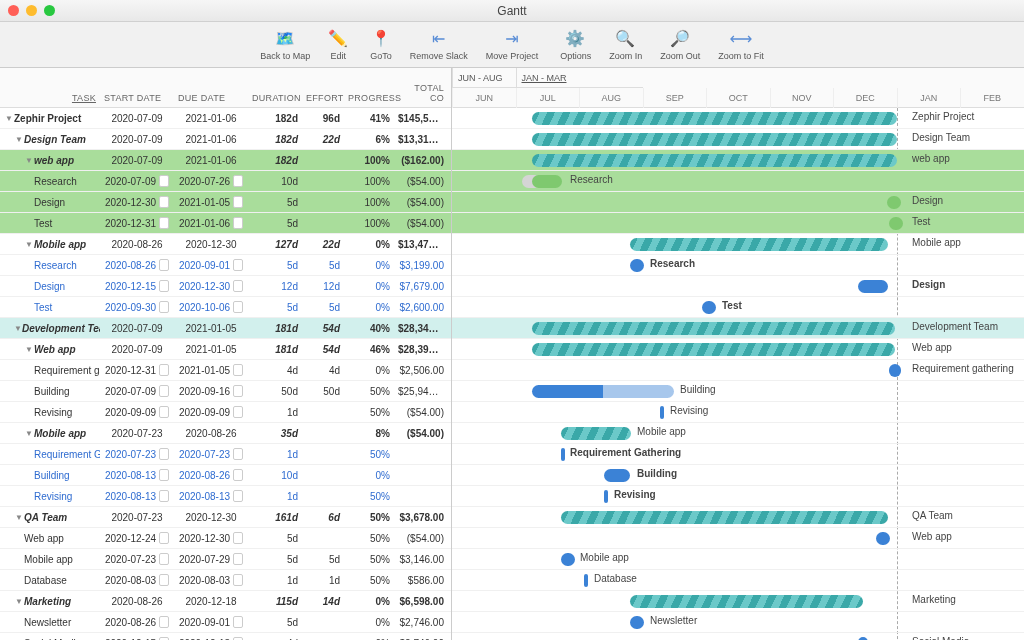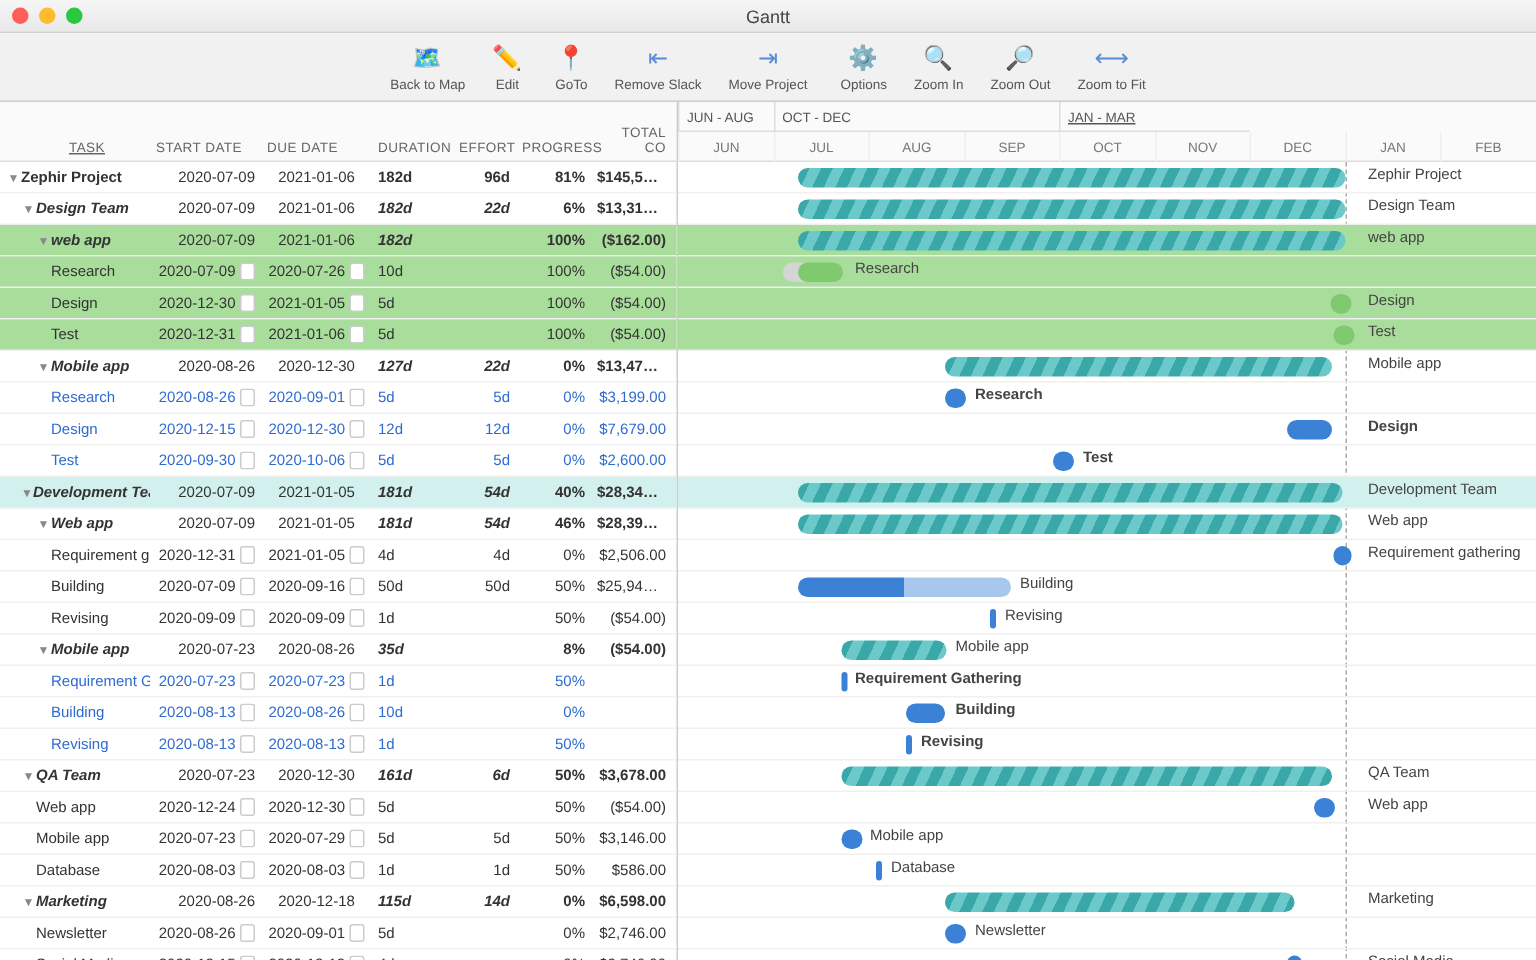--- a/index.html
+++ b/index.html
@@ -17,35 +17,35 @@
 .tool-group { display: flex; gap: 6px; }
 .tool-btn { display: flex; flex-direction: column; align-items: center; gap: 2px; padding: 2px 6px; cursor: pointer; }
 .tool-icon { width: 20px; height: 20px; display: flex; align-items: center; justify-content: center; font-size: 16px; color: #5a8dd6; }
 .tool-label { font-size: 9px; color: #555; }
 
 .content { display: flex; height: calc(640px - 68px); }
 
 .table-pane { width: 452px; border-right: 1px solid #ccc; overflow: hidden; display: flex; flex-direction: column; }
 .table-header { display: flex; height: 40px; background: #fafafa; border-bottom: 1px solid #ddd; font-size: 9px; color: #666; text-transform: uppercase; align-items: flex-end; padding-bottom: 4px; letter-spacing: 0.3px; }
 .th { padding: 0 4px; }
-.th-task { width: 100px; text-align: center; padding-left: 20px; text-decoration: underline;}
+.th-task { width: 100px; text-align: right; padding-left: 20px; text-decoration: underline;}
 .th-start { width: 74px; text-align: left;}
 .th-due { width: 74px; text-align: left;}
 .th-dur { width: 54px; text-align: right;}
 .th-eff { width: 42px; text-align: right;}
 .th-prog { width: 50px; text-align: right;}
 .th-cost { width: 54px; text-align: right;}
 
 .table-body { flex: 1; overflow-y: auto; }
 .row { display: flex; height: 21px; align-items: center; border-bottom: 1px solid #f0f0f0; font-size: 10px; }
 .cell { padding: 0 4px; white-space: nowrap; overflow: hidden; text-overflow: ellipsis; }
 .c-task { width: 100px; text-align: left; display: flex; align-items: center; }
-.c-start { width: 74px; text-align: right;}
+.c-start { width: 74px; text-align: center;}
 .c-due { width: 74px; text-align: center;}
-.c-dur { width: 54px; }
+.c-dur { width: 54px; text-align: right;}
 .c-eff { width: 42px; text-align: right;}
 .c-prog { width: 50px; text-align: right;}
 .c-cost { width: 54px; text-align: right;}
 
 .caret { width: 10px; display: inline-block; color: #888; font-size: 8px; text-align: center; }
 .indent-0 { padding-left: 4px; }
 .indent-1 { padding-left: 14px; }
 .indent-2 { padding-left: 24px; }
 .indent-3 { padding-left: 34px; }
 .bold { font-weight: 600; }
@@ -150,21 +150,21 @@
             <span>Zephir Project</span>
           </div>
           <div class="cell c-start"><span class="date-chip">
               <span>2020-07-09</span>
             </span></div>
           <div class="cell c-due"><span class="date-chip">
               <span>2021-01-06</span>
             </span></div>
           <div class="cell c-dur bold">182d</div>
           <div class="cell c-eff bold">96d</div>
-          <div class="cell c-prog bold">81%</div>
+          <div class="cell c-prog bold">41%</div>
           <div class="cell c-cost bold">$145,586.0</div>
         </div>
         <div class="row">
           <div class="cell c-task indent-1 bold italic">
             <span class="caret">▼</span>
             <span>Design Team</span>
           </div>
           <div class="cell c-start"><span class="date-chip">
               <span>2020-07-09</span>
             </span></div>
@@ -577,21 +577,20 @@
           <div class="cell c-prog">0%</div>
           <div class="cell c-cost">$2,746.00</div>
         </div>
       </div>
   </div>
 
   <div class="gantt-pane">
     <div class="gantt-header">
       <div class="gh-row1" id="gh-row1">
           <div style="width: 63.5px;">JUN - AUG</div>
-          <div style="width: 190.5px;">OCT - DEC</div>
           <div style="width: 127px; text-decoration: underline;">JAN - MAR</div>
         </div>
       <div class="gh-row2" id="gh-row2">
           <div class="month">JUN</div>
           <div class="month">JUL</div>
           <div class="month">AUG</div>
           <div class="month">SEP</div>
           <div class="month">OCT</div>
           <div class="month">NOV</div>
           <div class="month">DEC</div>

